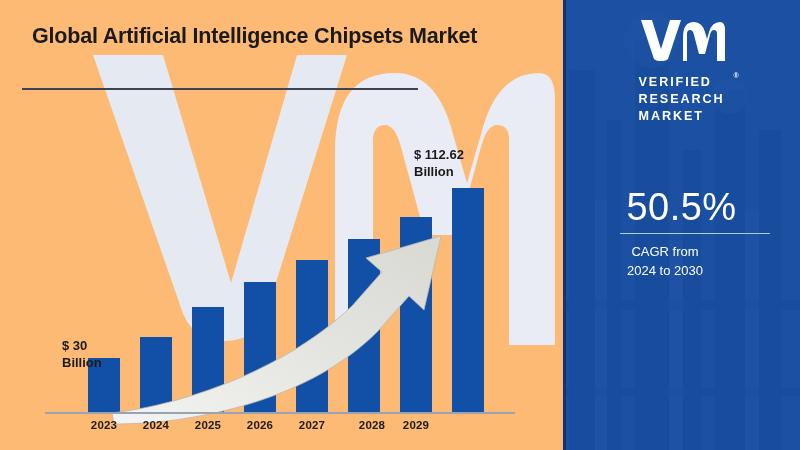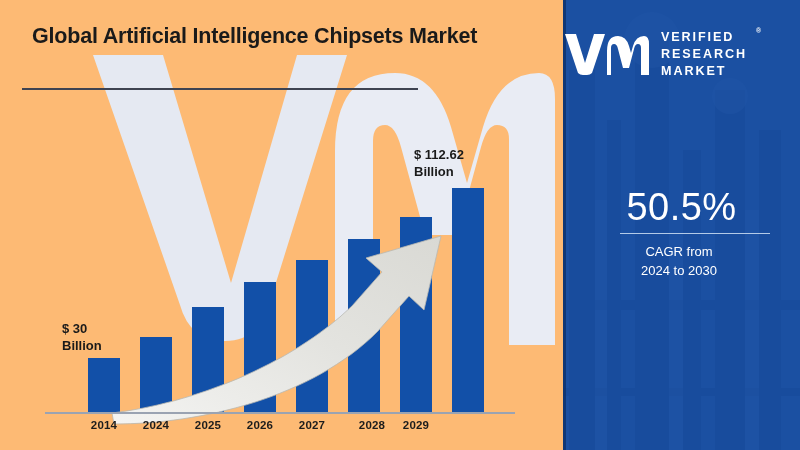--- a/index.html
+++ b/index.html
@@ -83,21 +83,21 @@
     letter-spacing: 0.2px;
   }
   .valuelabel {
     position: absolute;
     font-size: 13px;
     font-weight: bold;
     color: #1a1a1a;
     line-height: 1.32;
     white-space: nowrap;
   }
-  #label-first { left: 62px; top: 320px; width: 84px; }
+  #label-first { left: 62px; top: 337px; width: 84px; }
   #label-last  { left: 414px; top: 146px; width: 108px; }
 
   #arrow-layer {
     position: absolute;
     left: 0; top: 0;
     width: 563px; height: 450px;
     pointer-events: none;
   }
 
   
@@ -121,22 +121,23 @@
     width: 237px; height: 450px;
     opacity: .30;
   }
   #logo-block {
     position: absolute;
     left: 0; top: 18px;
     width: 237px;
     height: 72px;
     display: flex;
     align-items: center;
-    justify-content: flex-start;
+    justify-content: space-between;
     gap: 12px;
+    flex-direction: column;
   }
   #logo-mark { flex: 0 0 auto; }
   #logo-text {
     color: #ffffff;
     font-size: 12.6px;
     font-weight: bold;
     letter-spacing: 1.9px;
     line-height: 1.35;
     position: relative;
   }
@@ -159,21 +160,21 @@
     position: absolute;
     left: 57px;
     top: 233px;
     width: 150px;
     height: 1px;
     background: #cfe0f5;
     opacity: .85;
   }
   #cagr-caption {
     position: absolute;
-    left: 15px; top: 243px;
+    left: 1px; top: 243px;
     width: 202px;
     text-align: center;
     color: #ffffff;
     font-size: 13px;
     line-height: 1.45;
   }
   #source-block {
     position: absolute;
     left: 18px;
     top: 400px;
@@ -228,21 +229,21 @@
                  L 441 236
                  L 424 310
                  L 409 296
                  L 378 331
                  C 312 398, 200 424, 114 424
                  Z" fill="url(#arrGrad)" stroke="#b9b9b3" stroke-width="0.8"></path>
       </svg>
 
       <div id="axis-line"></div>
 
-      <div class="yearlabel" style="left:78px;">2014</div>
+      <div class="yearlabel" style="left:78px;">2023</div>
       <div class="yearlabel" style="left:130px;">2024</div>
       <div class="yearlabel" style="left:182px;">2025</div>
       <div class="yearlabel" style="left:234px;">2026</div>
       <div class="yearlabel" style="left:286px;">2027</div>
       <div class="yearlabel" style="left:346px;">2028</div>
       <div class="yearlabel" style="left:390px;">2029</div>
       <div class="yearlabel" style="left:442px;margin-top:36px;">2030</div>
 
       <div class="valuelabel" id="label-first">
         <div>$ 30</div>

